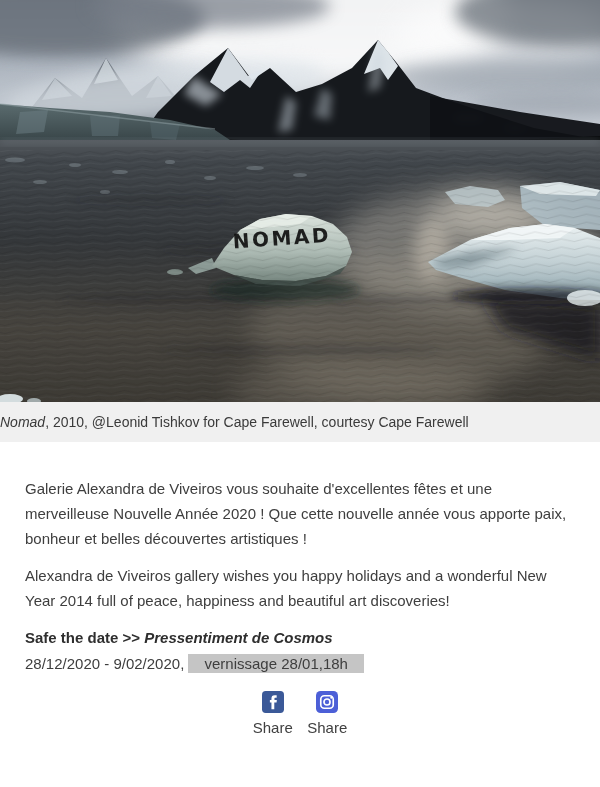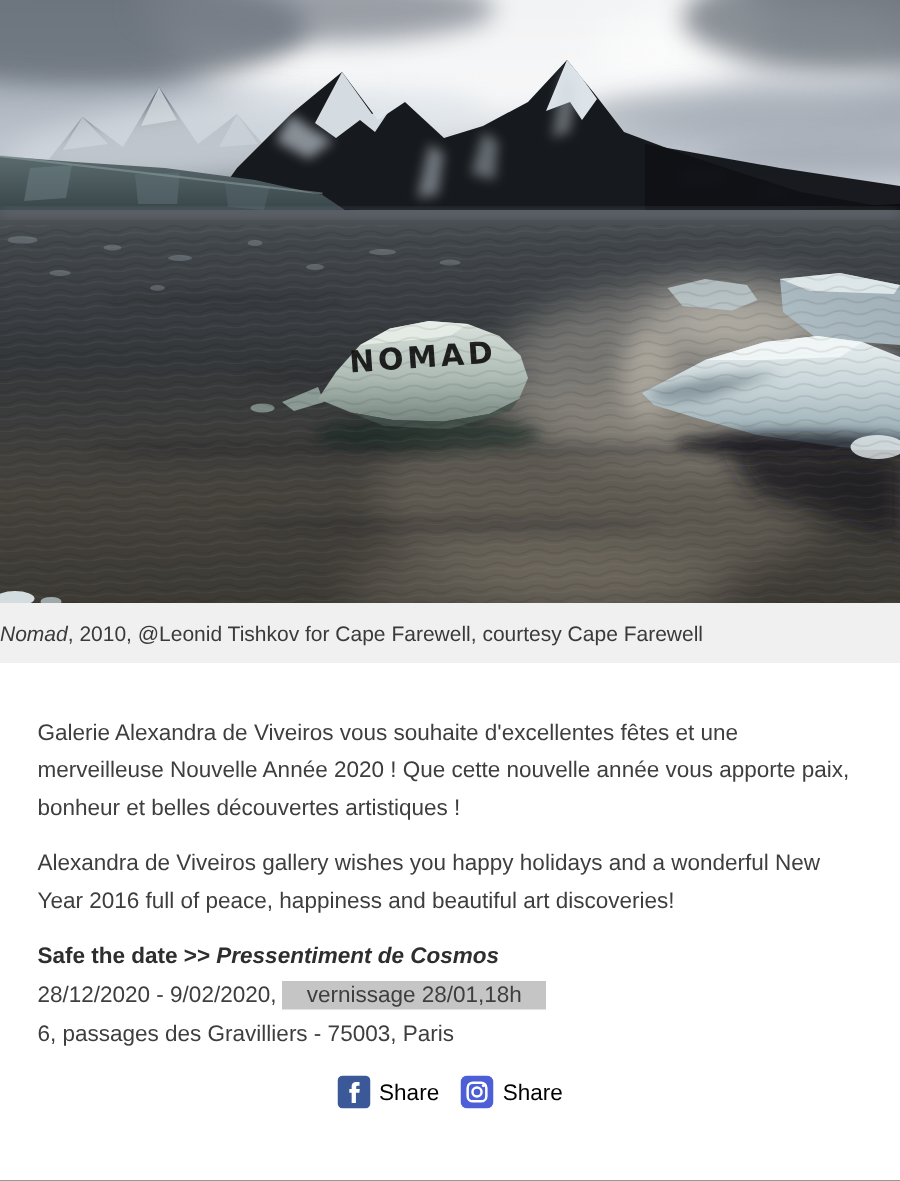--- a/index.html
+++ b/index.html
@@ -42,25 +42,26 @@
     text-align: center;
     padding-bottom: 28px;
   }
   .share-btn {
     display: inline-flex;
     align-items: center;
     gap: 6px;
     margin: 0 5px;
     cursor: pointer;
     font-size: 15px;
-    color: #000000;
+    color: #404040;
     text-decoration: none;
     background: none;
     border: none;
     font-family: "Liberation Sans", sans-serif;
+    flex-direction: column;
   }
   .share-btn svg { display: block; }
 </style>
 </head>
 <body>
 
 <div class="newsletter">
 
   <div class="hero">
     <svg viewBox="0 0 600 402" preserveAspectRatio="none">
@@ -194,26 +195,25 @@
       <ellipse cx="34" cy="401" rx="7" ry="3" fill="#b9c5c8" opacity="0.8"></ellipse>
     </svg>
   </div>
 
   <div class="caption-bar">
     <span class="em">Nomad</span><span>, 2010, @Leonid Tishkov for Cape Farewell, courtesy Cape Farewell</span>
   </div>
 
   <div class="content">
     <p>Galerie Alexandra de Viveiros vous souhaite d'excellentes fêtes et une merveilleuse Nouvelle Année 2020 ! Que cette nouvelle année vous apporte paix, bonheur et belles découvertes artistiques !</p>
-    <p>Alexandra de Viveiros gallery wishes you happy holidays and a wonderful New Year 2016 full of peace, happiness and beautiful art discoveries!</p>
+    <p>Alexandra de Viveiros gallery wishes you happy holidays and a wonderful New Year 2014 full of peace, happiness and beautiful art discoveries!</p>
 
     <div class="event">
       <p class="title-line"><span>Safe the date &gt;&gt; </span><span class="em">Pressentiment de Cosmos</span></p>
       <p><span>28/12/2020 - 9/02/2020, </span><span class="highlight">vernissage 28/01,18h</span></p>
-      <p>6, passages des Gravilliers - 75003, Paris</p>
     </div>
 
     <div class="share-row">
       <a href="#" class="share-btn">
         <svg width="22" height="22" viewBox="0 0 24 24">
           <rect width="24" height="24" rx="4" fill="#3b5998"></rect>
           <path fill="#ffffff" d="M15.9 12.6h-2.5V20h-3.1v-7.4H8.6V9.9h1.7V8.3c0-2.3 1-3.6 3.6-3.6h2.1v2.7h-1.3c-1 0-1.1.4-1.1 1.1v1.4h2.6l-.3 2.7z"></path>
         </svg>
         <span>Share</span>
       </a>

